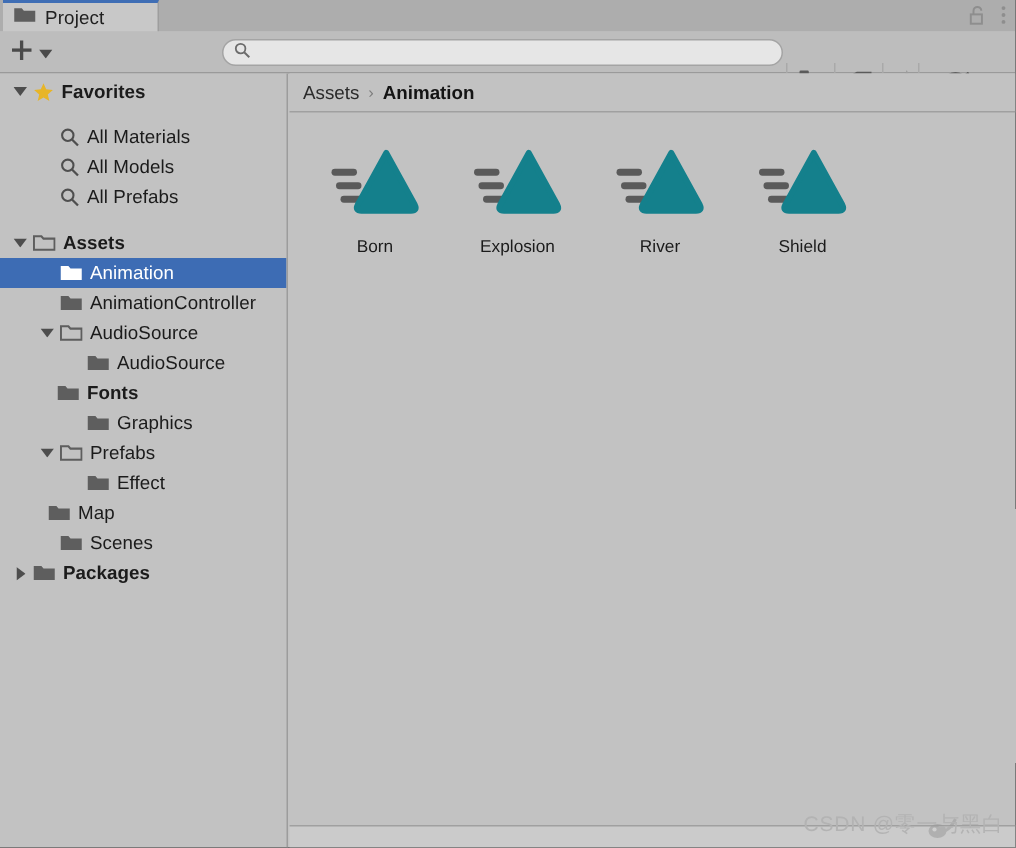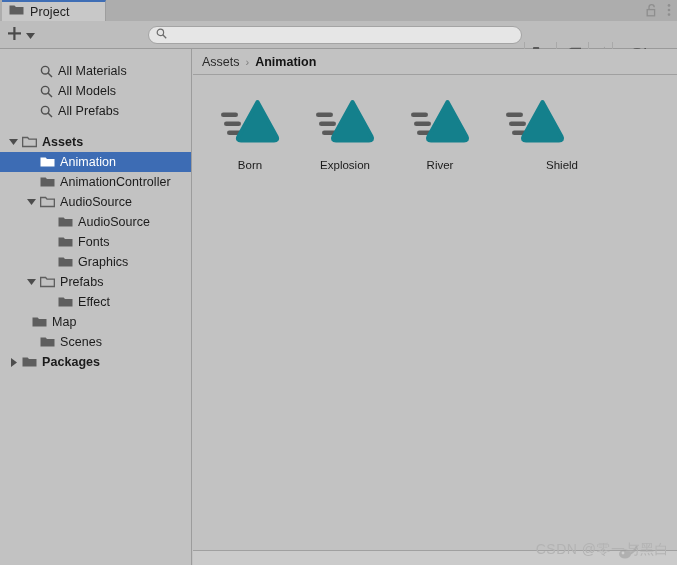--- a/index.html
+++ b/index.html
@@ -339,20 +339,33 @@
         </svg>
       </span>
       <span class="num">20</span>
     </div>
   </div>
 
   <div class="body">
 
     <div class="left-pane">
       <div class="tree" id="tree">
+          <div class="tree-row" style="padding-left: 8px;">
+            <span class="twisty">
+              <svg width="9" height="6" viewBox="0 0 9 6">
+                <path d="M0 0 L9 0 L4.5 6 Z" fill="#4d4d4d"></path>
+              </svg>
+            </span>
+            <span style="display: inline-flex; align-items: center; margin-left: 3px;">
+              <svg width="14" height="13" viewBox="0 0 17 16">
+                <path d="M8.5 0.6 L10.7 5.6 L16.2 6.1 L12 9.8 L13.3 15.2 L8.5 12.3 L3.7 15.2 L5 9.8 L0.8 6.1 L6.3 5.6 Z" fill="#e7b528"></path>
+              </svg>
+            </span>
+            <span class="tree-label bold">Favorites</span>
+          </div>
           <div class="tree-row" style="padding-left: 26px; margin-top: 10px;">
             <span class="twisty"></span>
             <span style="display: inline-flex; align-items: center; margin-left: 3px;">
               <svg width="13" height="13" viewBox="0 0 13 13">
                 <circle cx="5.2" cy="5.2" r="3.8" fill="none" stroke="#4f4f4f" stroke-width="1.4"></circle>
                 <line x1="8" y1="8" x2="12" y2="12" stroke="#4f4f4f" stroke-width="1.5"></line>
               </svg>
             </span>
             <span class="tree-label">All Materials</span>
           </div>
@@ -423,21 +436,21 @@
           </div>
           <div class="tree-row" style="padding-left: 44px;">
             <span class="twisty"></span>
             <span style="display: inline-flex; align-items: center; margin-left: 3px;">
               <svg width="15" height="12" viewBox="0 0 15 12">
                 <path d="M0.5 1.4 h5.1 l1.4 1.6 h7.5 v7.6 h-14 z" fill="#5e5e5e"></path>
               </svg>
             </span>
             <span class="tree-label">AudioSource</span>
           </div>
-          <div class="tree-row" style="padding-left: 44px;">
+          <div class="tree-row" style="padding-left: 24px; font-weight: bold;">
             <span class="twisty"></span>
             <span style="display: inline-flex; align-items: center; margin-left: 3px;">
               <svg width="15" height="12" viewBox="0 0 15 12">
                 <path d="M0.5 1.4 h5.1 l1.4 1.6 h7.5 v7.6 h-14 z" fill="#5e5e5e"></path>
               </svg>
             </span>
             <span class="tree-label">Fonts</span>
           </div>
           <div class="tree-row" style="padding-left: 44px;">
             <span class="twisty"></span>
@@ -545,21 +558,21 @@
                 <svg width="62" height="52" viewBox="0 0 62 52">
                   <rect x="2" y="16.5" width="17" height="4.6" rx="2.3" fill="#5a5a5a"></rect>
                   <rect x="5" y="25.5" width="17" height="4.6" rx="2.3" fill="#5a5a5a"></rect>
                   <rect x="8" y="34.5" width="15" height="4.6" rx="2.3" fill="#5a5a5a"></rect>
                   <path d="M38.5 6 L57.5 40.5 Q59.5 44.5 55 44.5 L22 44.5 Q17.5 44.5 19.5 40.5 Z" fill="#14808c" stroke="#14808c" stroke-width="4" stroke-linejoin="round"></path>
                 </svg>
               </span>
             </div>
             <div class="cap">River</div>
           </div>
-          <div class="cell" style="left: 299px; top: 14px; text-align: right;">
+          <div class="cell" style="left: 299px; top: 14px;">
             <div class="thumb">
               <span style="display: inline-flex; align-items: center;">
                 <svg width="62" height="52" viewBox="0 0 62 52">
                   <rect x="2" y="16.5" width="17" height="4.6" rx="2.3" fill="#5a5a5a"></rect>
                   <rect x="5" y="25.5" width="17" height="4.6" rx="2.3" fill="#5a5a5a"></rect>
                   <rect x="8" y="34.5" width="15" height="4.6" rx="2.3" fill="#5a5a5a"></rect>
                   <path d="M38.5 6 L57.5 40.5 Q59.5 44.5 55 44.5 L22 44.5 Q17.5 44.5 19.5 40.5 Z" fill="#14808c" stroke="#14808c" stroke-width="4" stroke-linejoin="round"></path>
                 </svg>
               </span>
             </div>

